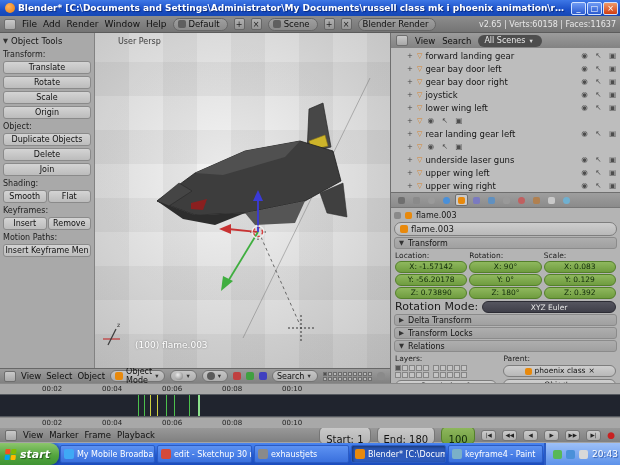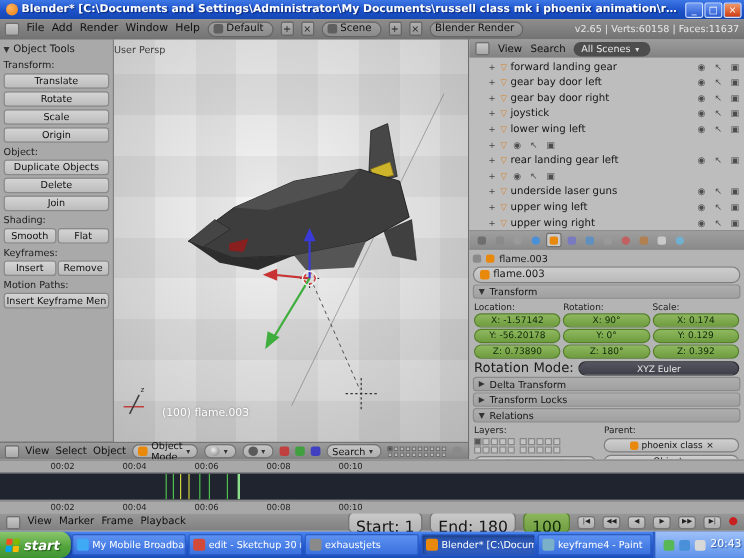--- a/index.html
+++ b/index.html
@@ -37,21 +37,21 @@
   .ts-btn{height:13px;flex:none;background:linear-gradient(#d4d4d4,#bcbcbc);border:1px solid #8a8a8a;border-radius:3px;text-align:center;line-height:11px;font-size:8px;color:#101010;overflow:hidden;white-space:nowrap}
   .ts-row{display:flex;gap:1px}
   .ts-row .ts-btn{flex:1}
 
   
   .viewport3d{position:relative;flex:1;overflow:hidden;background:radial-gradient(circle at 45% 42%,#f5f5f5 0%,#e3e3e3 38%,#c7c7c7 100%)}
   .vp-checker{position:absolute;inset:0;background:
     repeating-linear-gradient(0deg,rgba(0,0,0,0.045) 0 34px,rgba(0,0,0,0) 34px 68px),
     repeating-linear-gradient(90deg,rgba(0,0,0,0.045) 0 34px,rgba(0,0,0,0) 34px 68px)}
   .vp-svg{position:absolute;inset:0}
-  .vp-viewlabel{position:absolute;left:0;top:4px;font-size:8px;color:#3c3c3c}
+  .vp-viewlabel{position:absolute;left:23px;top:4px;font-size:8px;color:#3c3c3c}
   .vp-overlay{position:absolute;left:40px;top:307px;font-size:9px;color:#fff;text-shadow:0 0 2px #777}
 
   
   .vp-header{height:15px;flex:none;background:linear-gradient(#9c9c9c,#818181);border-top:1px solid #686868;display:flex;align-items:center;gap:5px;padding:0 4px;font-size:8.5px;color:#0f0f0f}
   .vp-dd{display:flex;align-items:center;gap:3px;background:linear-gradient(#c6c6c6,#adadad);border:1px solid #747474;border-radius:7px;height:12px;padding:0 6px 0 4px;font-size:8px}
   .sm-ico{width:8px;height:8px;border-radius:2px;flex:none}
   .layer-mini{display:grid;grid-template-columns:repeat(10,4px);grid-auto-rows:4px;gap:1px}
   .layer-mini i{background:#b6b6b6;border:1px solid #6d6d6d}
   .layer-mini i.on{background:#4f4f4f}
 
@@ -90,21 +90,21 @@
   .layer-block i.on{background:#565656}
   .pill{height:12px;border-radius:6px;background:linear-gradient(#cfcfcf,#b8b8b8);border:1px solid #7e7e7e;font-size:7.5px;line-height:10px;text-align:center;color:#141414;display:flex;align-items:center;justify-content:center;gap:3px;padding:0 4px;white-space:nowrap;overflow:hidden}
 
   
   .timeline{height:60px;flex:none;display:flex;flex-direction:column;background:#a4a4a4}
   .ruler{height:11px;flex:none;position:relative;background:#a8a8a8;border-top:1px solid #8a8a8a;font-size:7px;color:#222}
   .ruler span{position:absolute;top:1px}
   .tl-strip{height:23px;flex:none;position:relative;background:#20242e;border-top:1px solid #55595f;border-bottom:1px solid #55595f}
   .kf{position:absolute;top:0;bottom:0;width:1px}
   .tl-header{height:14px;flex:none;background:linear-gradient(#989898,#808080);display:flex;align-items:center;gap:6px;padding:0 5px;font-size:8.5px;color:#0f0f0f}
-  .tl-pill{height:19px;background:linear-gradient(#cbcbcb,#b2b2b2);border:1px solid #767676;border-radius:6px;font-size:13px;line-height:9px;padding:8px 6px;color:#141414}
+  .tl-pill{height:19px;background:linear-gradient(#cbcbcb,#b2b2b2);border:1px solid #767676;border-radius:6px;font-size:10px;line-height:9px;padding:8px 6px;color:#141414}
   .tl-frame{background:linear-gradient(#8fb85e,#6f9c3f);border-color:#54802a;color:#10290a;min-width:34px;text-align:center}
   .tr-btn{width:15px;height:11px;background:linear-gradient(#cbcbcb,#aeaeae);border:1px solid #767676;border-radius:3px;font-size:5.5px;line-height:9px;text-align:center;color:#222}
   .rec{color:#c82020;font-size:9px;line-height:11px}
 
   
   .taskbar{height:22px;flex:none;background:linear-gradient(#4a85f0,#2259d0 55%,#1c4dbd);display:flex;align-items:stretch;overflow:hidden}
   .start-btn{flex:none;background:linear-gradient(#8cc66c,#51a33c 60%,#3f9433);border-radius:0 9px 9px 0;color:#fff;font-weight:bold;font-style:italic;font-size:11px;display:flex;align-items:center;gap:4px;padding:0 9px 0 5px;text-shadow:1px 1px 1px #26591c;box-shadow:2px 0 3px rgba(0,0,0,.3)}
   .win-flag{width:11px;height:11px;display:grid;grid-template-columns:5px 5px;grid-auto-rows:5px;gap:1px;transform:skewX(-6deg)}
   .win-flag i{display:block;border-radius:1px}
   .task-btn{width:95px;flex:none;margin:2px 1px;background:linear-gradient(#5d92f2,#3a70dd);border:1px solid #2c5cc4;border-radius:2px;display:flex;align-items:center;gap:3px;padding:0 3px;color:#fff;font-size:8px;overflow:hidden;white-space:nowrap}
@@ -452,21 +452,21 @@
             <div class="nfield">Z: 0.73890</div>
           </div>
           <div class="tf-col">
             <span class="col-label">Rotation:</span>
             <div class="nfield">X: 90°</div>
             <div class="nfield">Y: 0°</div>
             <div class="nfield">Z: 180°</div>
           </div>
           <div class="tf-col">
             <span class="col-label">Scale:</span>
-            <div class="nfield">X: 0.174</div>
+            <div class="nfield">X: 0.083</div>
             <div class="nfield">Y: 0.129</div>
             <div class="nfield">Z: 0.392</div>
           </div>
         </div>
         <div class="rotmode">
           <span style="font-size:11px">Rotation Mode:</span>
           <span class="rm-dd">XYZ Euler</span>
         </div>
         <div class="phdr">
           <span class="tri">▶</span>

